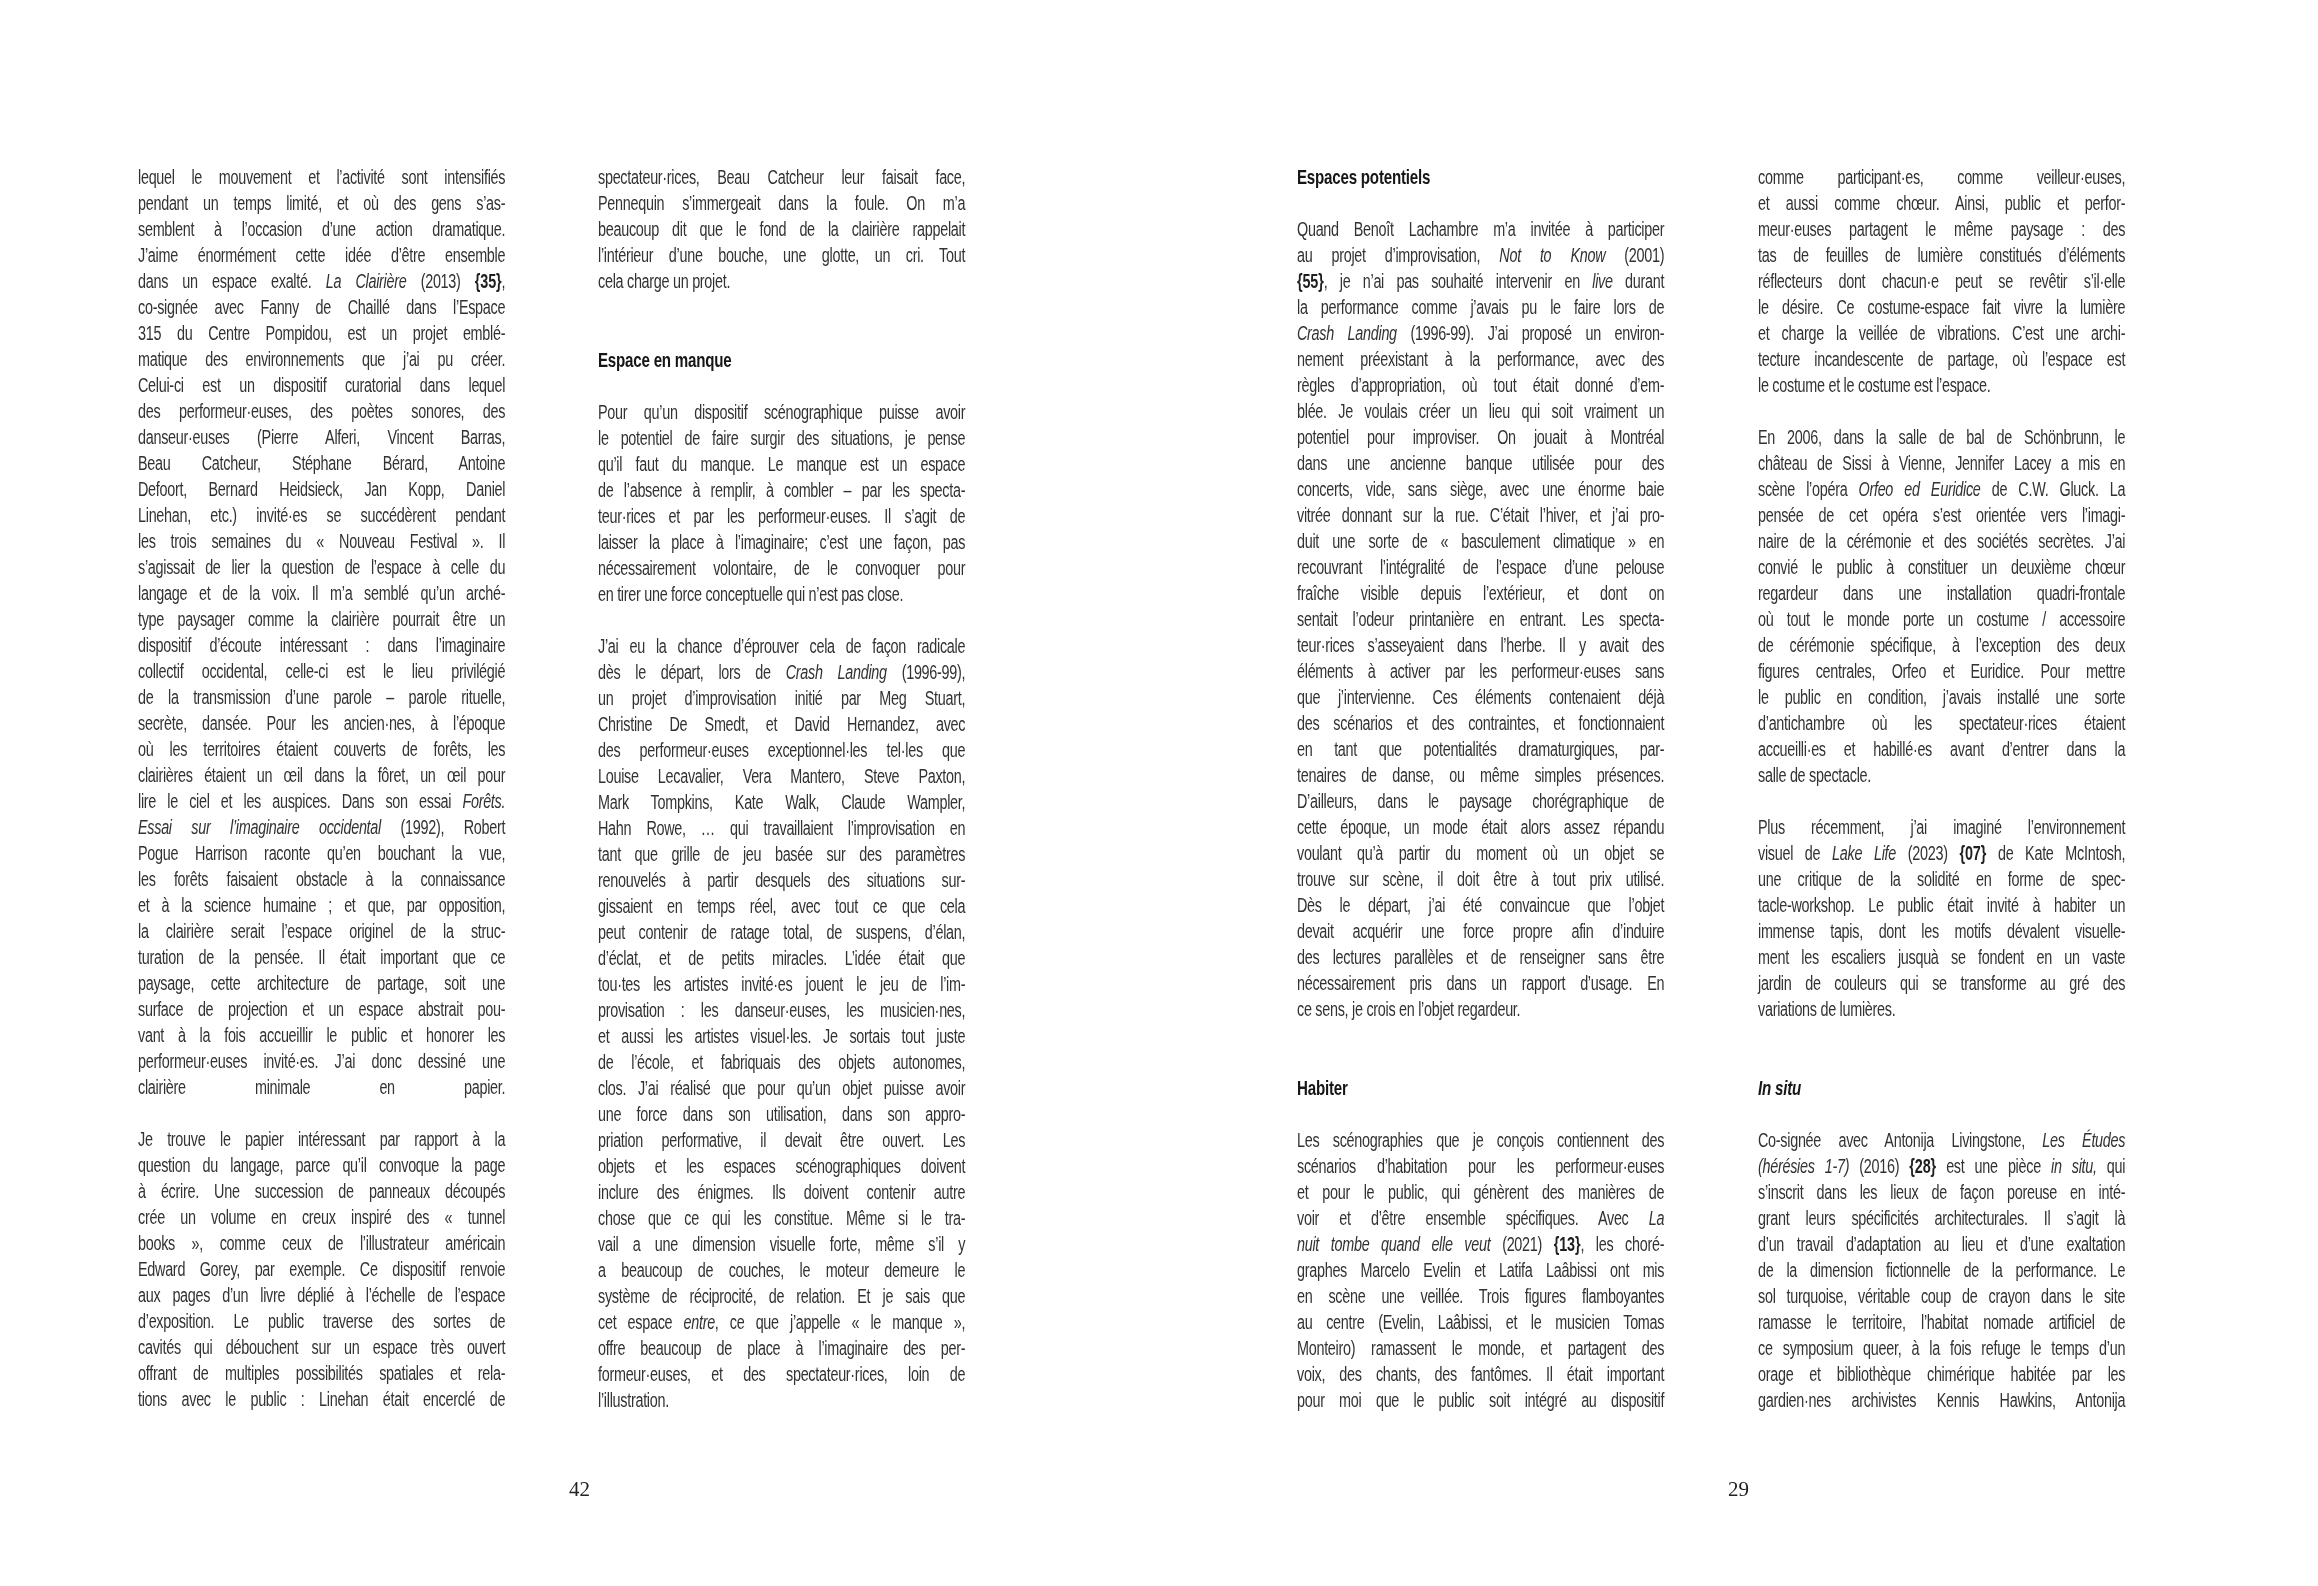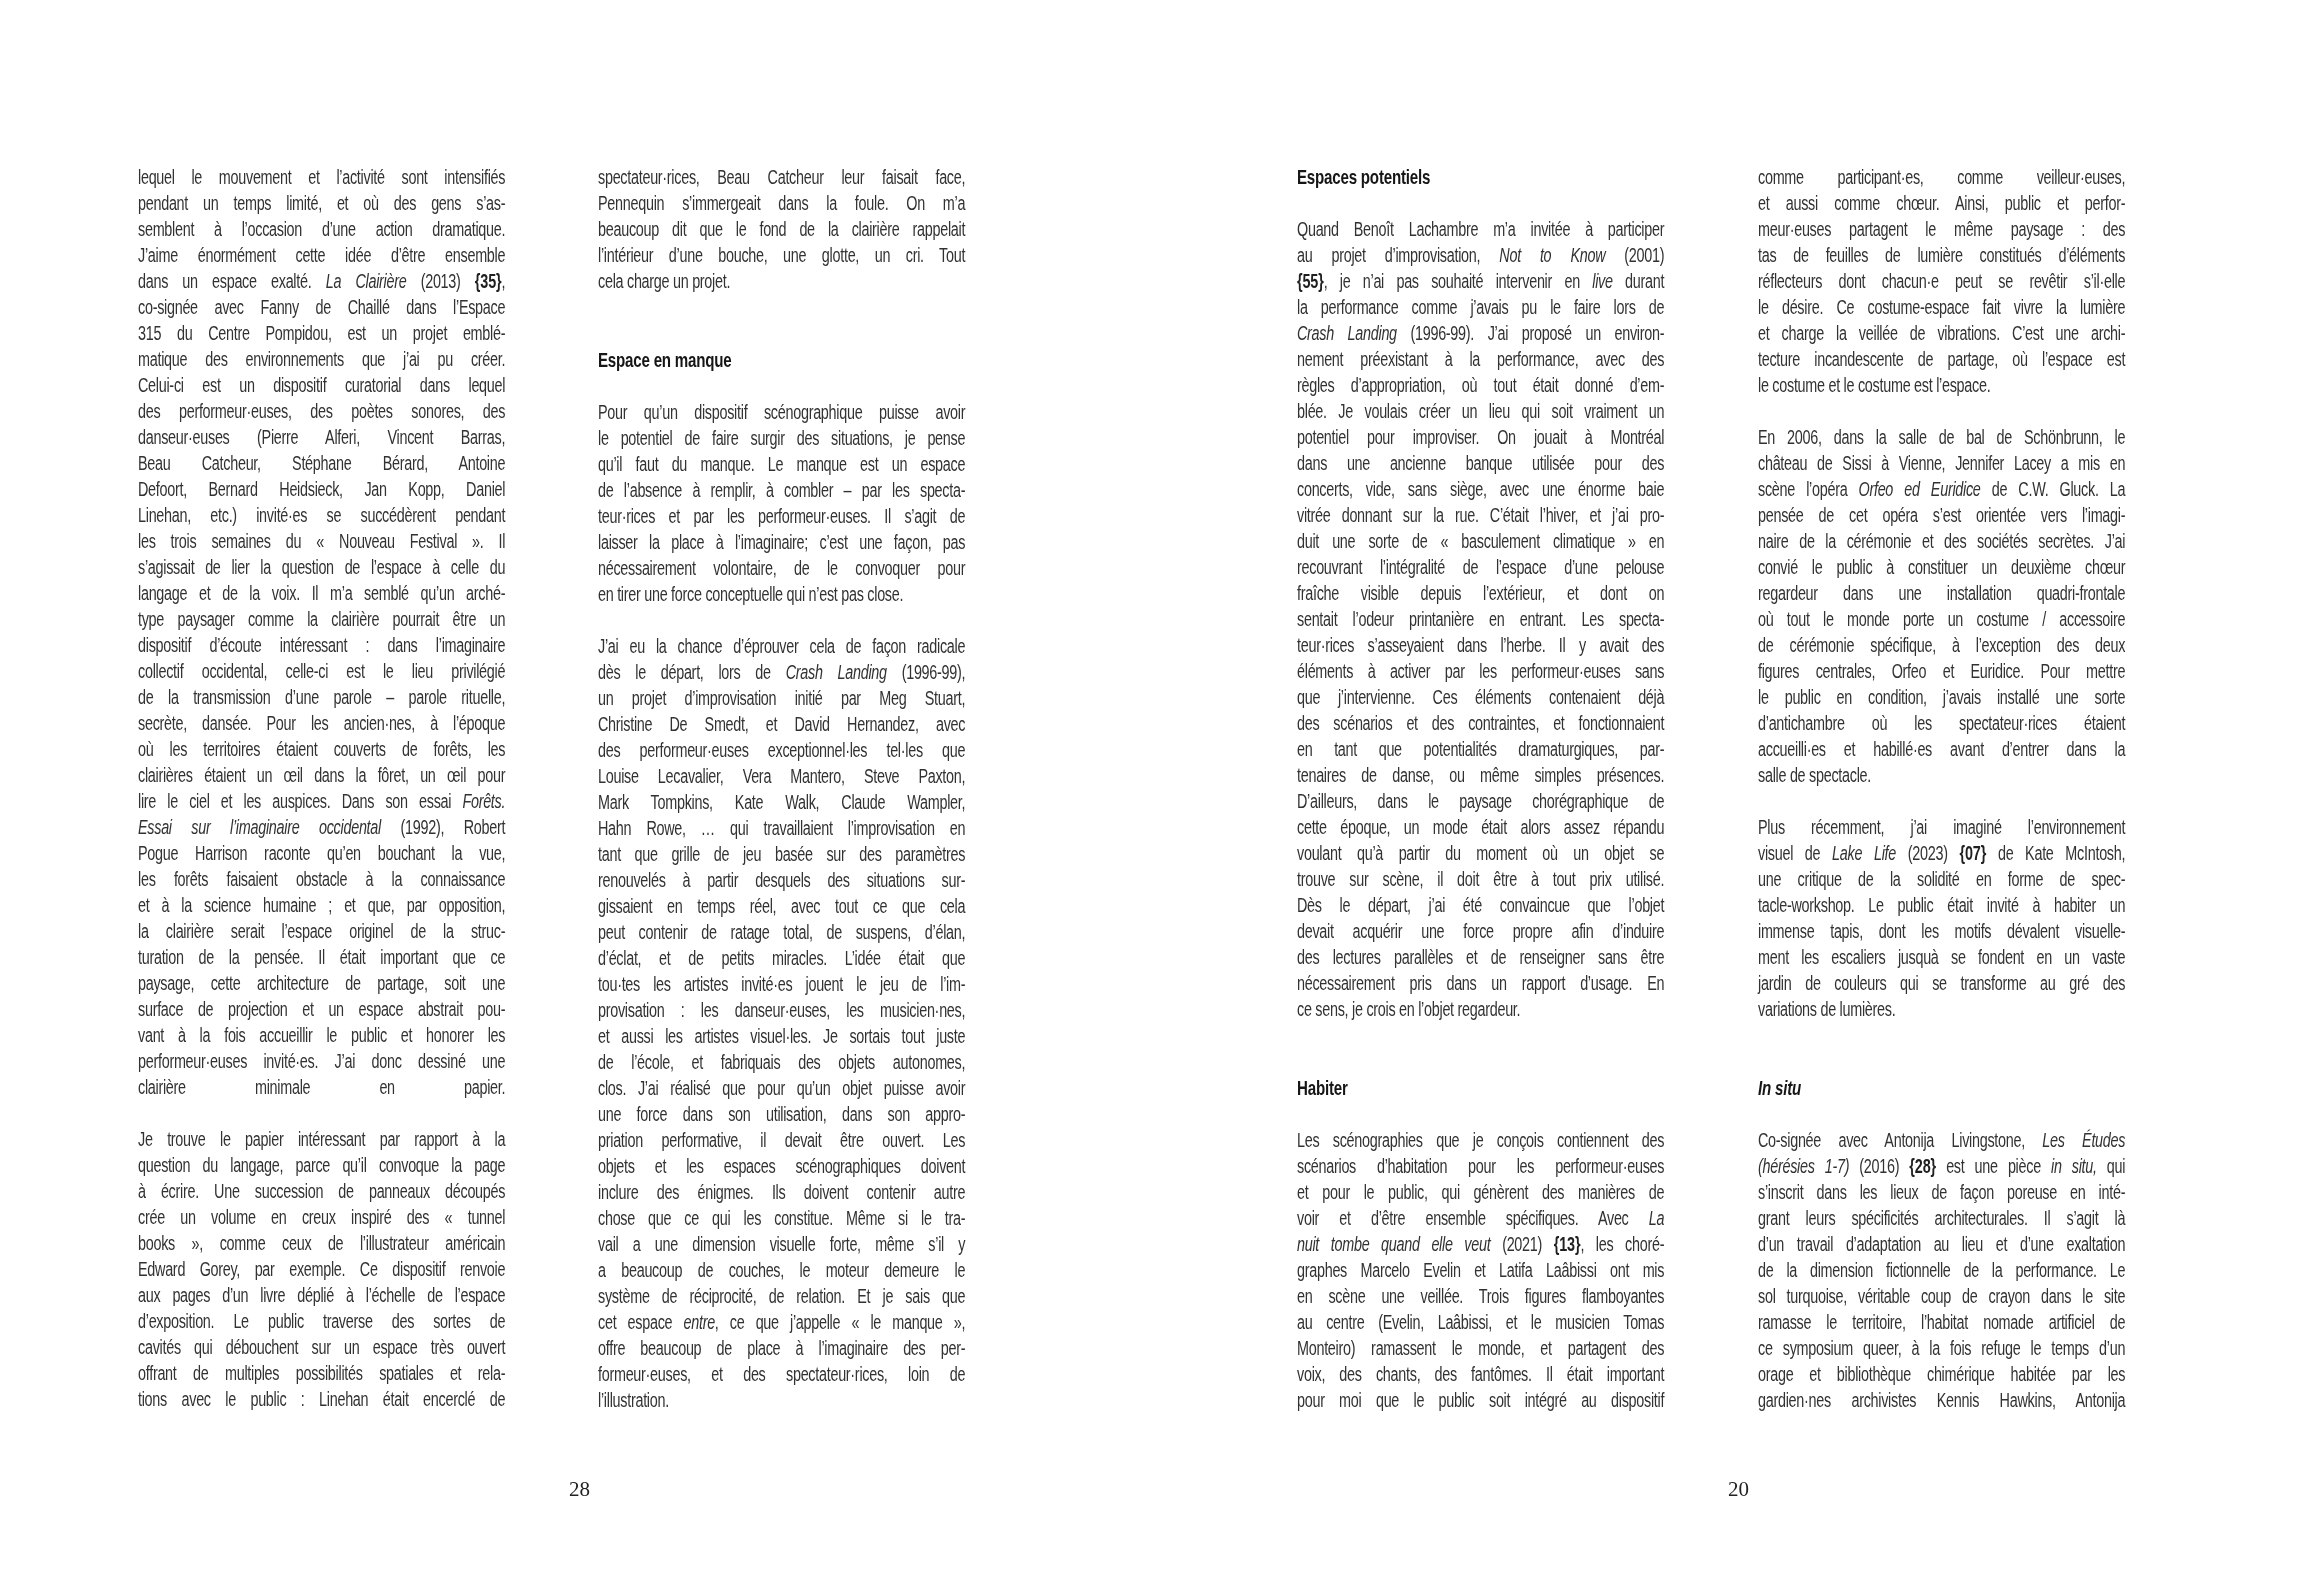--- a/index.html
+++ b/index.html
@@ -259,16 +259,16 @@
         <div class="ln">d’un travail d’adaptation au lieu et d’une exaltation</div>
         <div class="ln">de la dimension fictionnelle de la performance. Le</div>
         <div class="ln">sol turquoise, véritable coup de crayon dans le site</div>
         <div class="ln">ramasse le territoire, l’habitat nomade artificiel de</div>
         <div class="ln">ce symposium queer, à la fois refuge le temps d’un</div>
         <div class="ln">orage et bibliothèque chimérique habitée par les</div>
         <div class="ln">gardien·nes archivistes Kennis Hawkins, Antonija</div>
       </div>
     </div>
 
-  <div class="folio folio-left">28</div>
-  <div class="folio folio-right">20</div>
+  <div class="folio folio-left">42</div>
+  <div class="folio folio-right">29</div>
 </div>
 
 
 </body></html>

